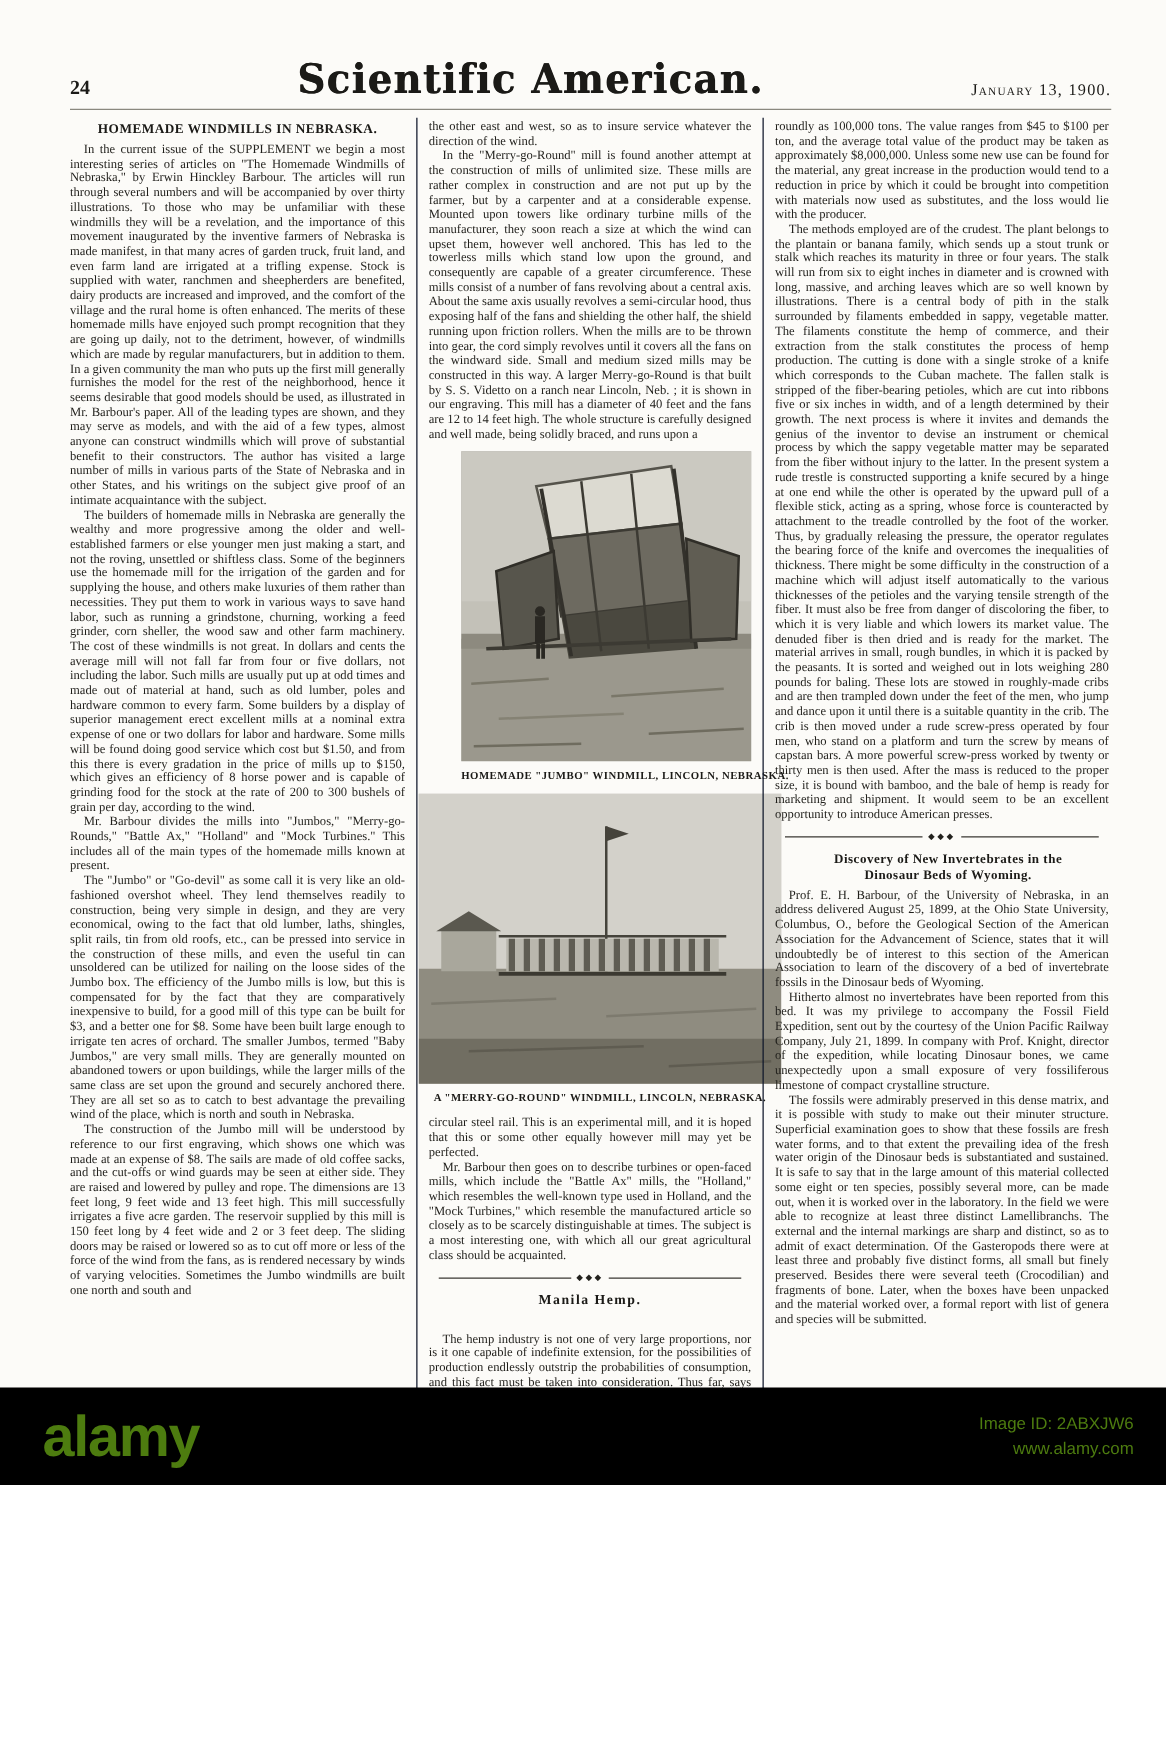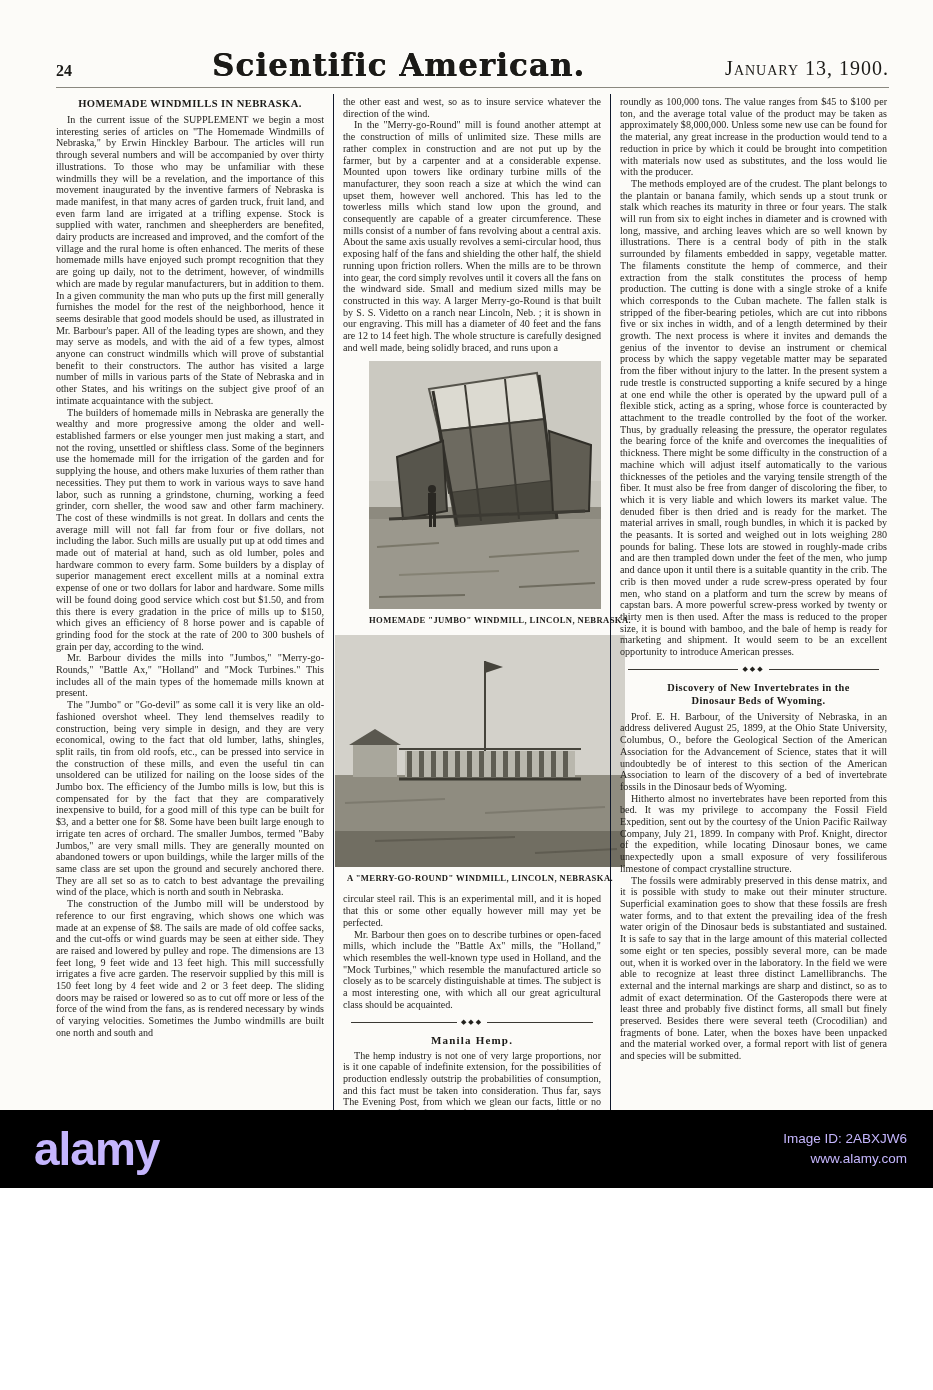--- a/index.html
+++ b/index.html
@@ -14,41 +14,41 @@
     margin:46px 44px 0 56px; display:flex; align-items:flex-end;
     justify-content:space-between; padding-bottom:5px;
     border-bottom:1px solid #8a887f;
   }
   .page-number { font-size:16px; font-weight:bold; padding-bottom:2px; }
   .masthead {
     font-family:"DejaVu Serif",serif; font-weight:bold; font-size:31px;
     letter-spacing:1px; transform:scaleY(1.05);
     text-shadow:0.4px 0 0 #1b1a17;
   }
-  .issue-date { font-size:20px; font-variant:small-caps; letter-spacing:1px; padding-bottom:2px; }
+  .issue-date { font-size:13px; font-variant:small-caps; letter-spacing:1px; padding-bottom:2px; }
   
   .content {
     display:flex; margin:6px 44px 0 56px; height:1208px; overflow:hidden;
   }
   .col { width:277px; padding:2px 9px 0 9px; }
   .col + .col { border-left:1px solid #0f172a; }
   .col-left { padding-left:0; }
   .col-right { padding-right:0; }
   p.body-par {
     font-size:10.1px; line-height:11.7px; text-align:justify;
     text-indent:11px; color:#201f1b;
   }
   p.body-par.noindent { text-indent:0; }
   .article-heading {
     font-size:10.6px; font-weight:bold; text-align:center;
     letter-spacing:0.4px; margin:2px 0 5px 0;
   }
   .subhead {
     font-size:11px; font-weight:bold; text-align:center;
-    letter-spacing:1.2px; margin:2px 0 4px 0;
+    letter-spacing:1.2px; margin:2px 0 20px 0;
   }
   .subhead-two-line {
     font-size:10.4px; font-weight:bold; text-align:center;
     letter-spacing:0.4px; margin:2px 14px 4px 24px; line-height:13px;
   }
   
   .orn-divider {
     display:flex; align-items:center; justify-content:center;
     height:14px; margin:5px 8px 4px 8px; color:#23221e;
   }
@@ -59,21 +59,21 @@
   figure.fig1 { width:232px; margin-left:auto; margin-right:0; }
   figure.fig2 { width:290px; margin-left:-8px; }
   .photo-frame { display:block; width:100%; background:#b9b7ae; }
   figcaption {
     font-size:8.6px; font-weight:bold; text-align:center;
     letter-spacing:0.4px; margin-top:6px; white-space:nowrap;
   }
   
   .watermark-bar {
     position:absolute; left:0; bottom:0; width:933px; height:78px;
-    background:#000; color:#c4b5fd; display:flex; align-items:center;
+    background:#000; color:#4d7c0f; display:flex; align-items:center;
     justify-content:space-between; padding:0 26px 0 34px;
     font-family:"Liberation Sans","DejaVu Sans",sans-serif;
   }
   .alamy-logo { font-size:46px; font-weight:bold; letter-spacing:-1px; line-height:1; }
   .wm-right { text-align:right; font-size:13.5px; line-height:20px; }
 </style>
 </head>
 <body>
 
 <div class="page">

